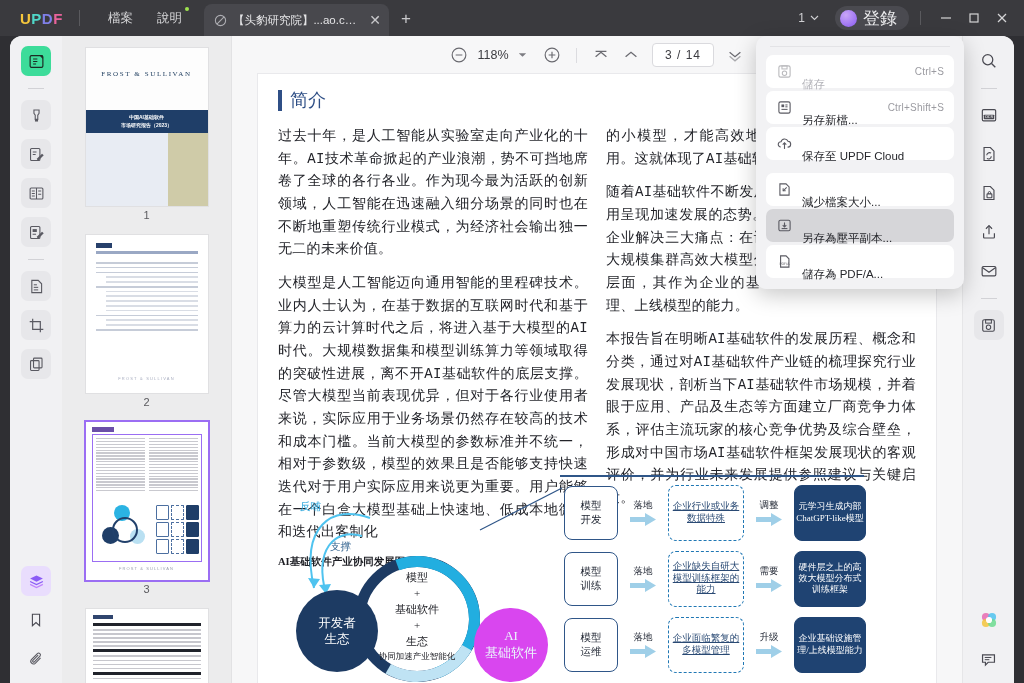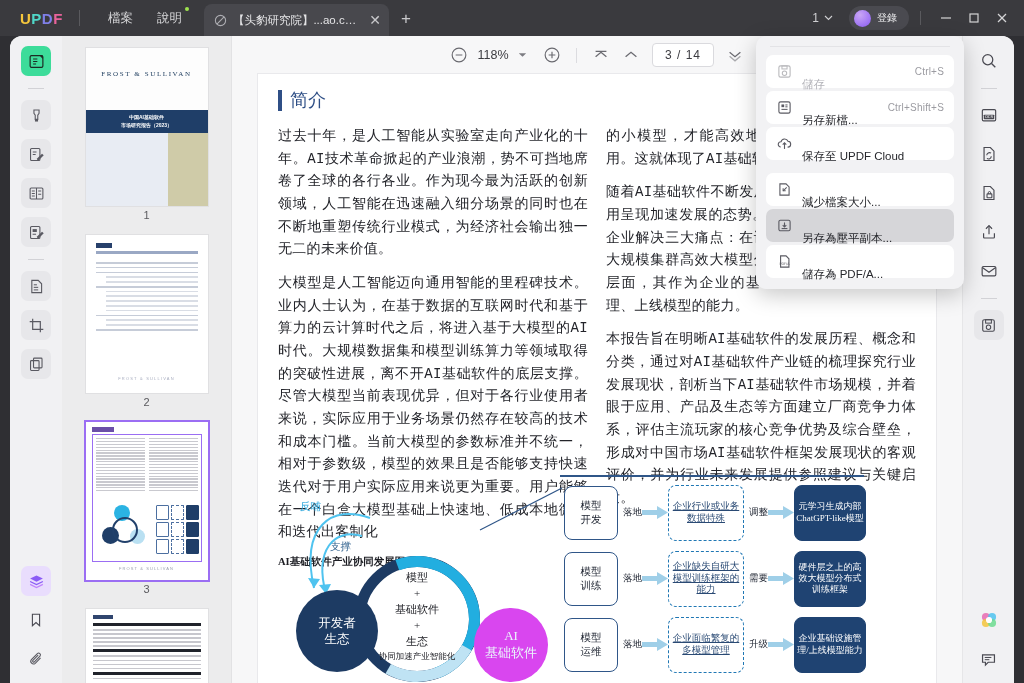--- a/index.html
+++ b/index.html
@@ -47,21 +47,21 @@
   .tb-right { margin-left:auto; display:flex; align-items:center; padding-right:8px; }
   .winsel { color:#d0d0d3; font-size:12px; display:flex; align-items:center; gap:5px; padding:3px 6px; }
   .login-btn {
     background:#4a4a50; border-radius:15px; height:24px; display:flex; align-items:center;
     padding:0 12px 0 5px; margin-left:10px; gap:6px;
   }
   .avatar {
     width:17px; height:17px; border-radius:50%;
     background:radial-gradient(circle at 35% 30%, #c9a6f5, #8b5cf6);
   }
-  .login-txt { color:#ececee; font-size:10px; }
+  .login-txt { color:#ececee; font-size:17px; }
   .vsep { width:1px; height:14px; background:#5a5a5e; margin:0 11px; }
   .wbtn { width:28px; height:28px; display:flex; align-items:center; justify-content:center; color:#d4d4d6; }
 
   
   .work {
     position:absolute; top:36px; left:10px; width:1004px; height:647px;
     background:#f1f1f3; border-radius:12px 12px 0 0; overflow:hidden; display:flex;
   }
 
   
@@ -222,21 +222,21 @@
   .boxes { position:absolute; left:282px; top:4px; width:300px; }
   .brow { display:flex; align-items:center; height:61px; margin-bottom:5px; }
   .bx {
     border:1.4px solid #2f5688; border-radius:8px; width:54px; height:54px;
     display:flex; align-items:center; justify-content:center; text-align:center;
     font-family:"Liberation Serif",serif; font-size:10.5px; color:#1d2330; line-height:1.25;
     flex:0 0 auto; background:#fff;
   }
   .bx.dash { border-style:dashed; border-color:#1f77b4; width:76px; height:56px; font-size:9.5px; color:#2a4a74;text-decoration:underline; }
   .bx.dark { background:#1f4372; border-color:#1f4372; color:#fff; width:72px; height:56px; font-size:9px; }
-  .arrcell { width:50px; flex:0 0 auto; display:flex; flex-direction:row; align-items:center;justify-content:flex-end; }
+  .arrcell { width:50px; flex:0 0 auto; display:flex; flex-direction:column; align-items:center; }
   .arrlbl { font-family:"Liberation Serif",serif; font-size:9.5px; color:#1d2330; margin-bottom:1px; }
   .arr { width:26px; height:13px; }
   .fig-hline { position:absolute; left:278px; top:-3px; width:304px; height:1.5px; background:#2f5688; }
   .diag-l1 { position:absolute; left:196px; top:8px; width:86px; height:46px; }
 
   
   .rail-right {
     width:52px; background:#f1f1f3; display:flex; flex-direction:column;
     align-items:center; padding-top:10px; flex:0 0 auto; border-left:1px solid #e6e6e8;
   }

